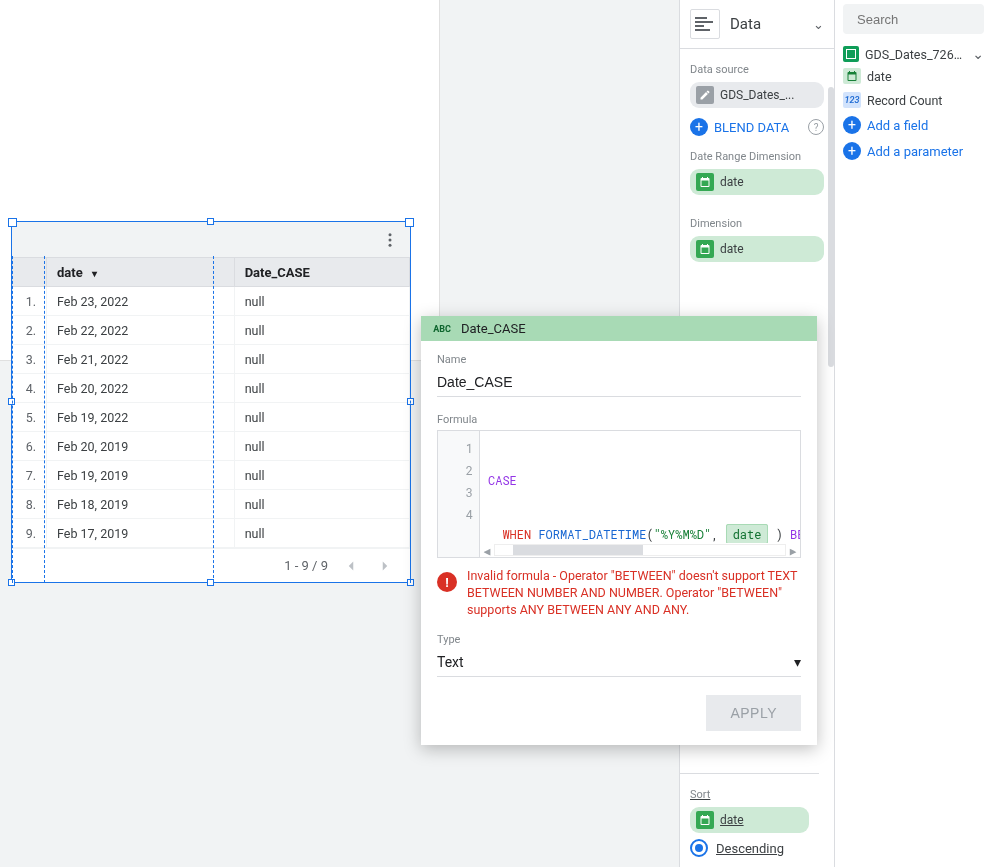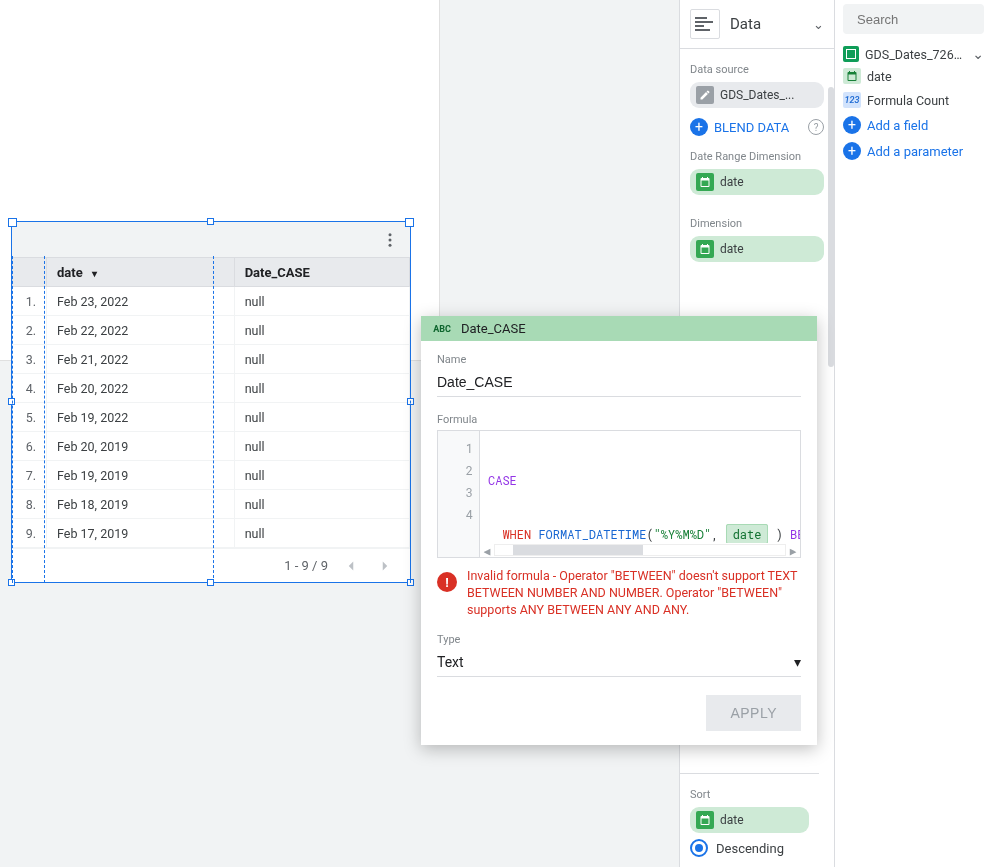--- a/index.html
+++ b/index.html
@@ -264,21 +264,21 @@
 
   .type-row { display:flex; justify-content:space-between; align-items:center; border-bottom:1px solid #dadce0; padding:4px 0 6px; font-size:14px; color:#202124; }
 
   .apply-row { display:flex; justify-content:flex-end; padding:18px 0 14px; }
   .apply-btn {
     background:#e8eaed; color:#9aa0a6; border:none;
     padding:10px 24px; font-size:14px; letter-spacing:.5px; cursor:not-allowed;
   }
 
   
-  .sort-block { position:absolute; left:0; right:15px; bottom:0; padding:10px; border-top:1px solid #dadce0; background:#fff; }
+  .sort-block { position:absolute; left:0; right:15px; bottom:0; padding:10px; border-top:1px solid #dadce0; background:#fff;text-decoration:underline; }
 </style>
 </head>
 <body>
 
 <div class="canvas">
   <div class="paper"></div>
 
   <div class="chart-wrap">
     <div class="chart-toolbar">
       <div class="kebab">
@@ -467,21 +467,21 @@
         <div class="field-row">
           <span class="type-ico type-date">
             <svg viewBox="0 0 24 24">
               <path d="M19 4h-1V2h-2v2H8V2H6v2H5a2 2 0 0 0-2 2v14a2 2 0 0 0 2 2h14a2 2 0 0 0 2-2V6a2 2 0 0 0-2-2zm0 16H5V9h14v11z"></path>
             </svg>
           </span>
           <span>date</span>
         </div>
         <div class="field-row">
           <span class="type-ico type-num">123</span>
-          <span>Formula Count</span>
+          <span>Record Count</span>
         </div>
       </div>
 
     <div class="link-row" style="padding:4px 8px">
       <span class="plus-circle">+</span>
       <span>Add a field</span>
     </div>
     <div class="link-row" style="padding:4px 8px">
       <span class="plus-circle">+</span>
       <span>Add a parameter</span>

